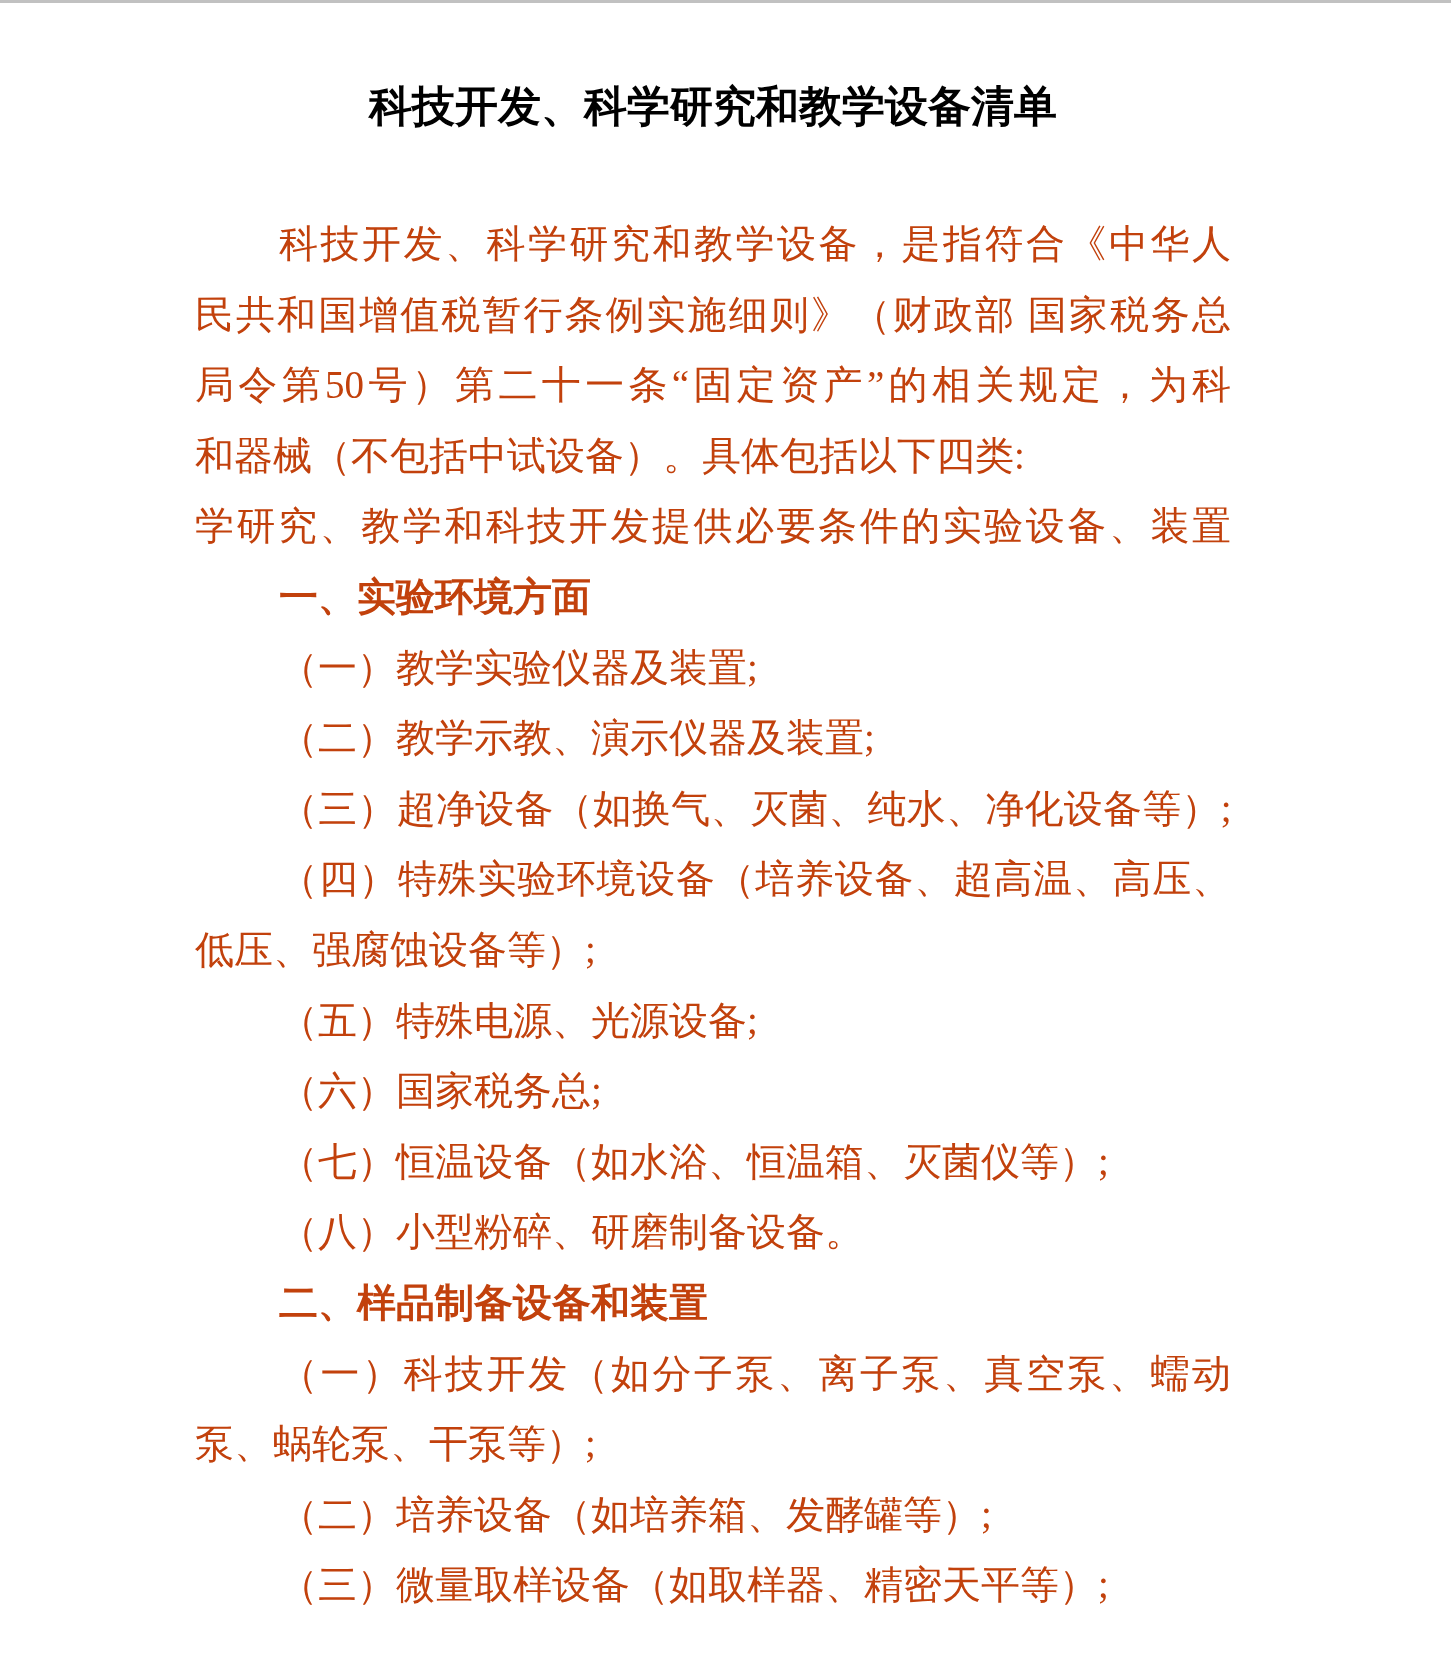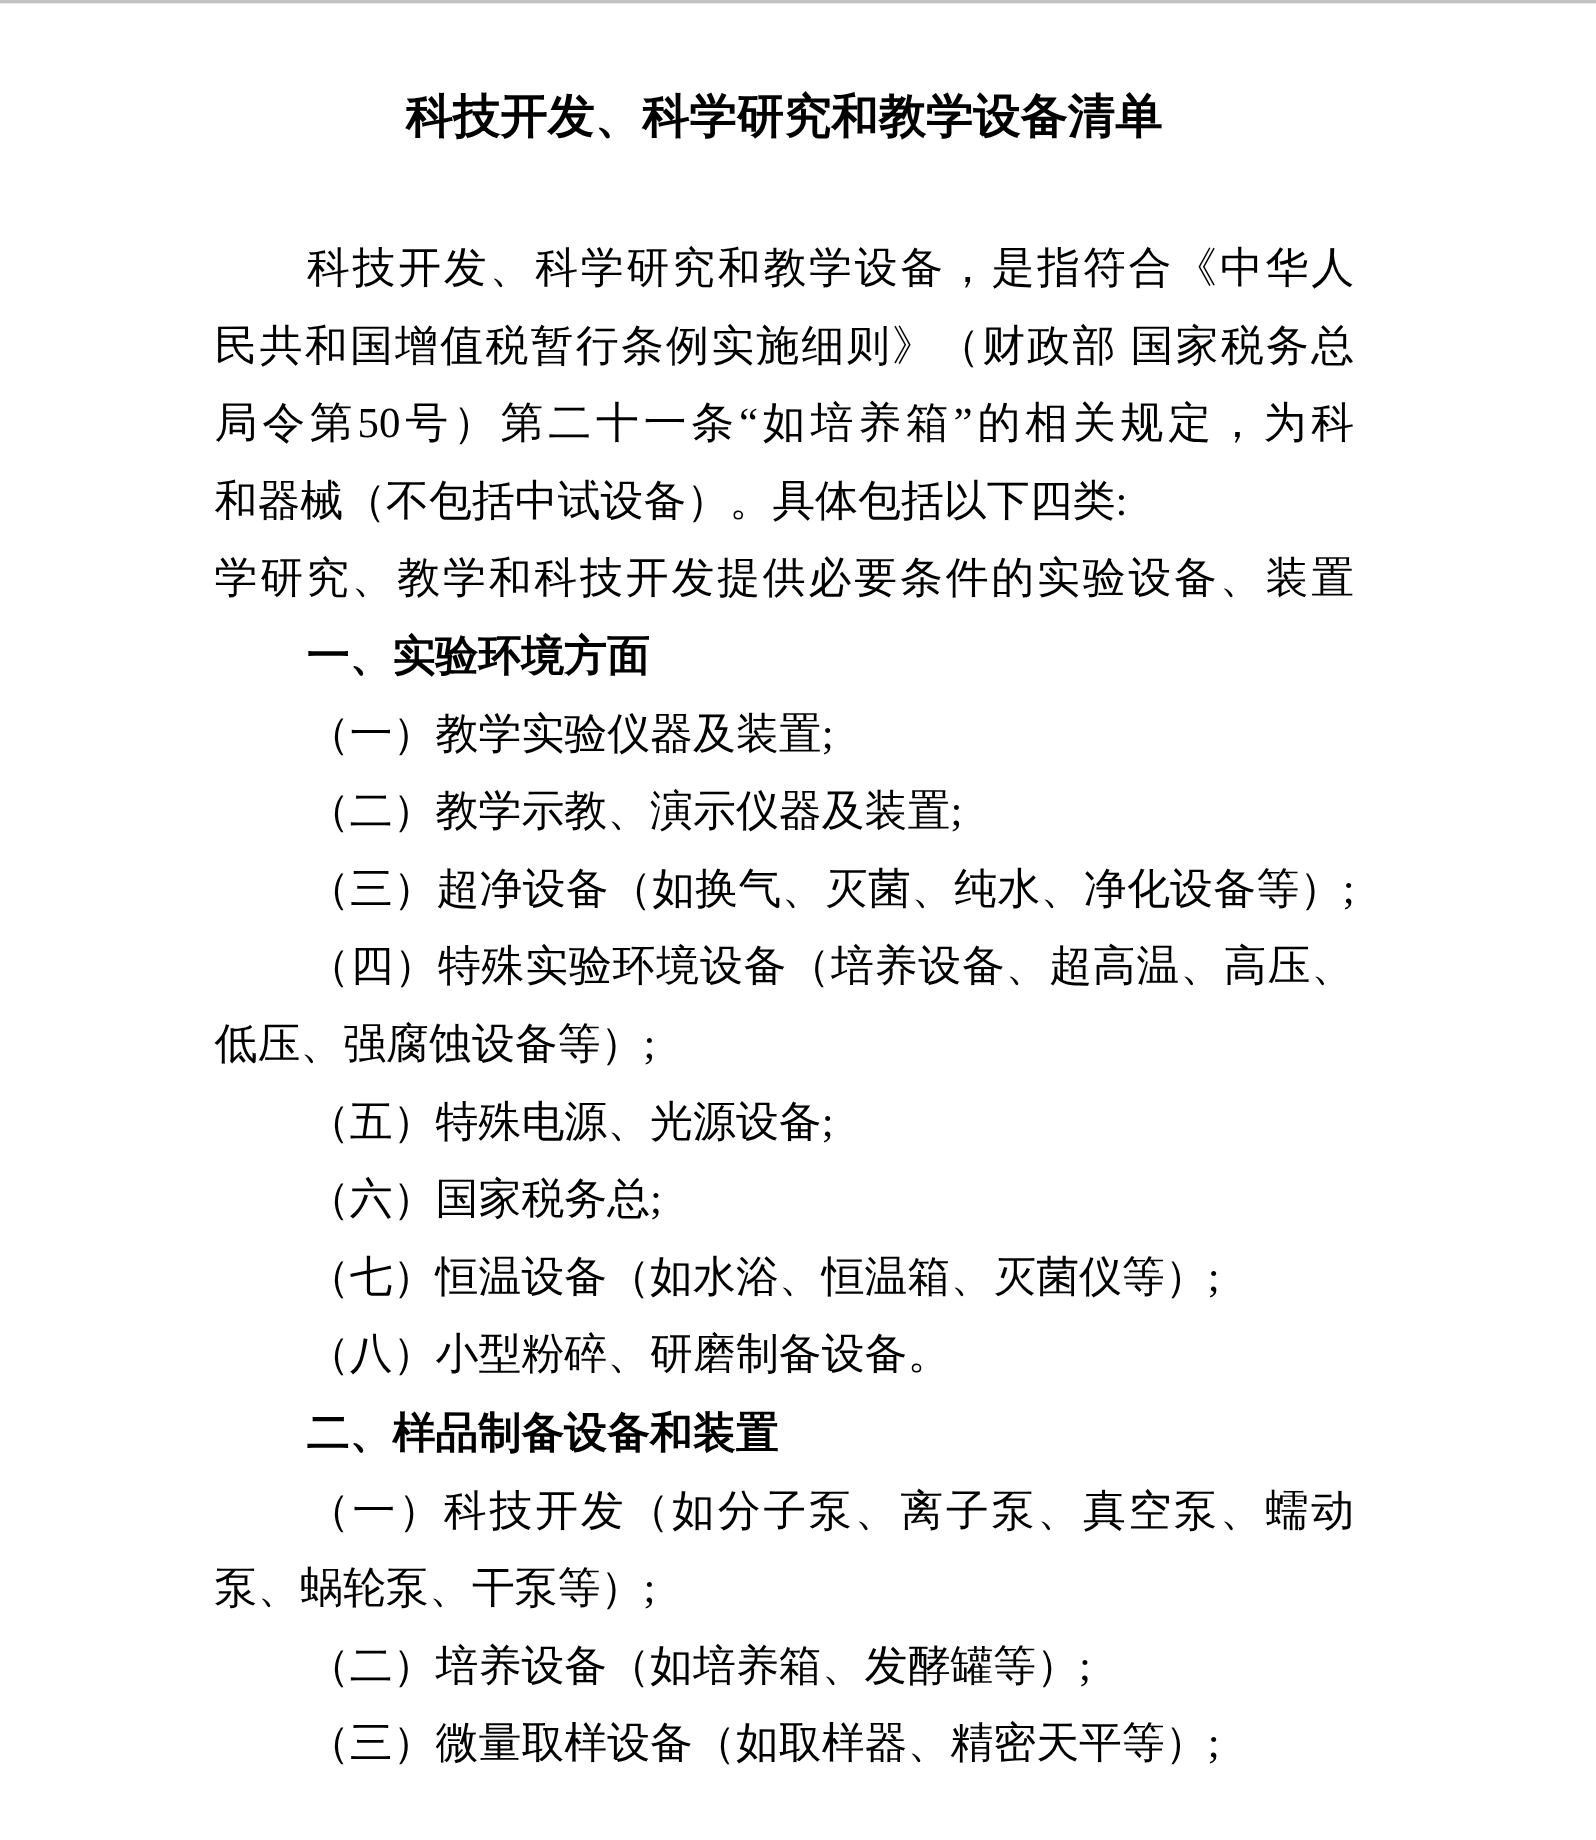--- a/index.html
+++ b/index.html
@@ -38,21 +38,21 @@
   }
   .text-block {
     margin: 67px 0 0 195px;
     width: 1036px;
   }
   .line {
     height: 70.6px;
     line-height: 70.6px;
     font-size: 39px;
     font-family: "Liberation Serif", "DejaVu Serif", serif;
-    color: #000000;
+    color: #c2410c;
     text-align: left;
   }
   .indent { padding-left: 84px; }
   .justify {
     text-align: justify;
     text-align-last: justify;
   }
   .squeeze { letter-spacing: -0.5px; }
   .heading {
     font-family: "Liberation Sans", "DejaVu Sans", sans-serif;
@@ -64,21 +64,21 @@
 
 <div class="page">
   <div class="top-edge"></div>
 
   <h1 class="title">科技开发、科学研究和教学设备清单</h1>
 
   <div class="text-block">
 
     <div class="line indent justify">科技开发、科学研究和教学设备，是指符合《中华人</div>
     <div class="line justify">民共和国增值税暂行条例实施细则》（财政部 国家税务总</div>
-    <div class="line justify">局令第50号）第二十一条“如培养箱”的相关规定，为科</div>
+    <div class="line justify">局令第50号）第二十一条“固定资产”的相关规定，为科</div>
     <div class="line">和器械（不包括中试设备）。具体包括以下四类:</div>
     <div class="line justify">学研究、教学和科技开发提供必要条件的实验设备、装置</div>
 
     <div class="line indent heading">一、实验环境方面</div>
 
     <div class="line indent">（一）教学实验仪器及装置;</div>
     <div class="line indent">（二）教学示教、演示仪器及装置;</div>
     <div class="line indent justify squeeze">（三）超净设备（如换气、灭菌、纯水、净化设备等）;</div>
     <div class="line indent justify">（四）特殊实验环境设备（培养设备、超高温、高压、</div>
     <div class="line">低压、强腐蚀设备等）;</div>

